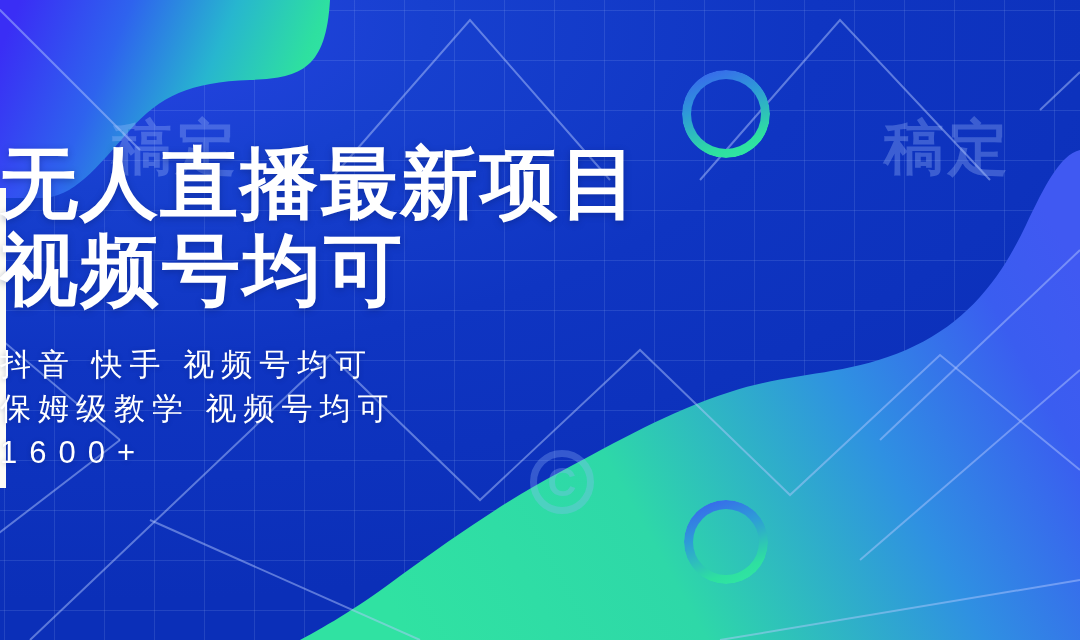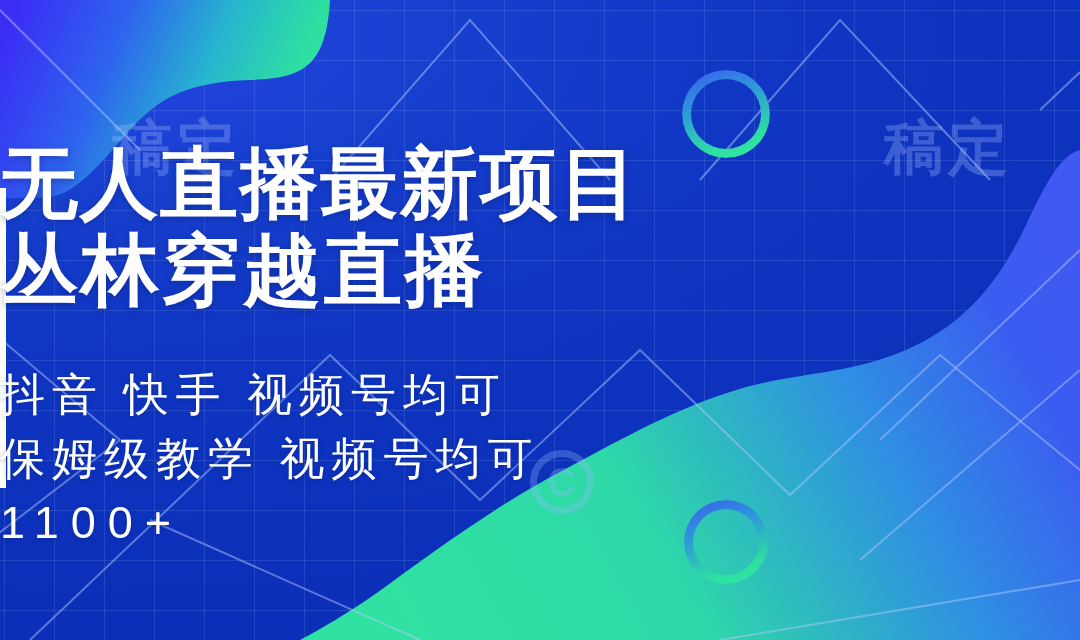--- a/index.html
+++ b/index.html
@@ -125,23 +125,23 @@
     font-weight: 700;
     line-height: 1.12;
     letter-spacing: 2px;
     text-shadow: 0 2px 7px rgba(5,25,95,0.35);
     margin: 0;
     white-space: nowrap;
   }
   .headline.line2 { letter-spacing: 3px; }
 
   .sub {
-    margin-top: 48px;
+    margin-top: 28px;
     color: #ffffff;
-    font-size: 45px;
+    font-size: 31px;
     font-weight: 400;
     line-height: 1.42;
     letter-spacing: 7px;
     text-shadow: 0 1px 5px rgba(5,25,95,0.30);
     white-space: nowrap;
   }
   .sub-line { margin: 0; }
   .sub-line.amount { letter-spacing: 12px; }
 </style>
 </head>
@@ -203,22 +203,22 @@
   <div class="ring" id="ring-top"></div>
   <div class="ring" id="ring-bottom"></div>
 
   <div class="wm-gaoding" id="wm-left">稿定</div>
   <div class="wm-gaoding" id="wm-right">稿定</div>
 
   <div class="wm-copyright">C</div>
 
   <div class="content">
     <div class="headline line1">无人直播最新项目</div>
-    <div class="headline line2">丛林穿越直播</div>
+    <div class="headline line2">视频号均可</div>
 
     <div class="sub">
       <div class="sub-line">抖音 快手 视频号均可</div>
       <div class="sub-line">保姆级教学 视频号均可</div>
-      <div class="sub-line amount">1100+</div>
+      <div class="sub-line amount">1600+</div>
     </div>
   </div>
 
 </div>
 
 </body></html>

